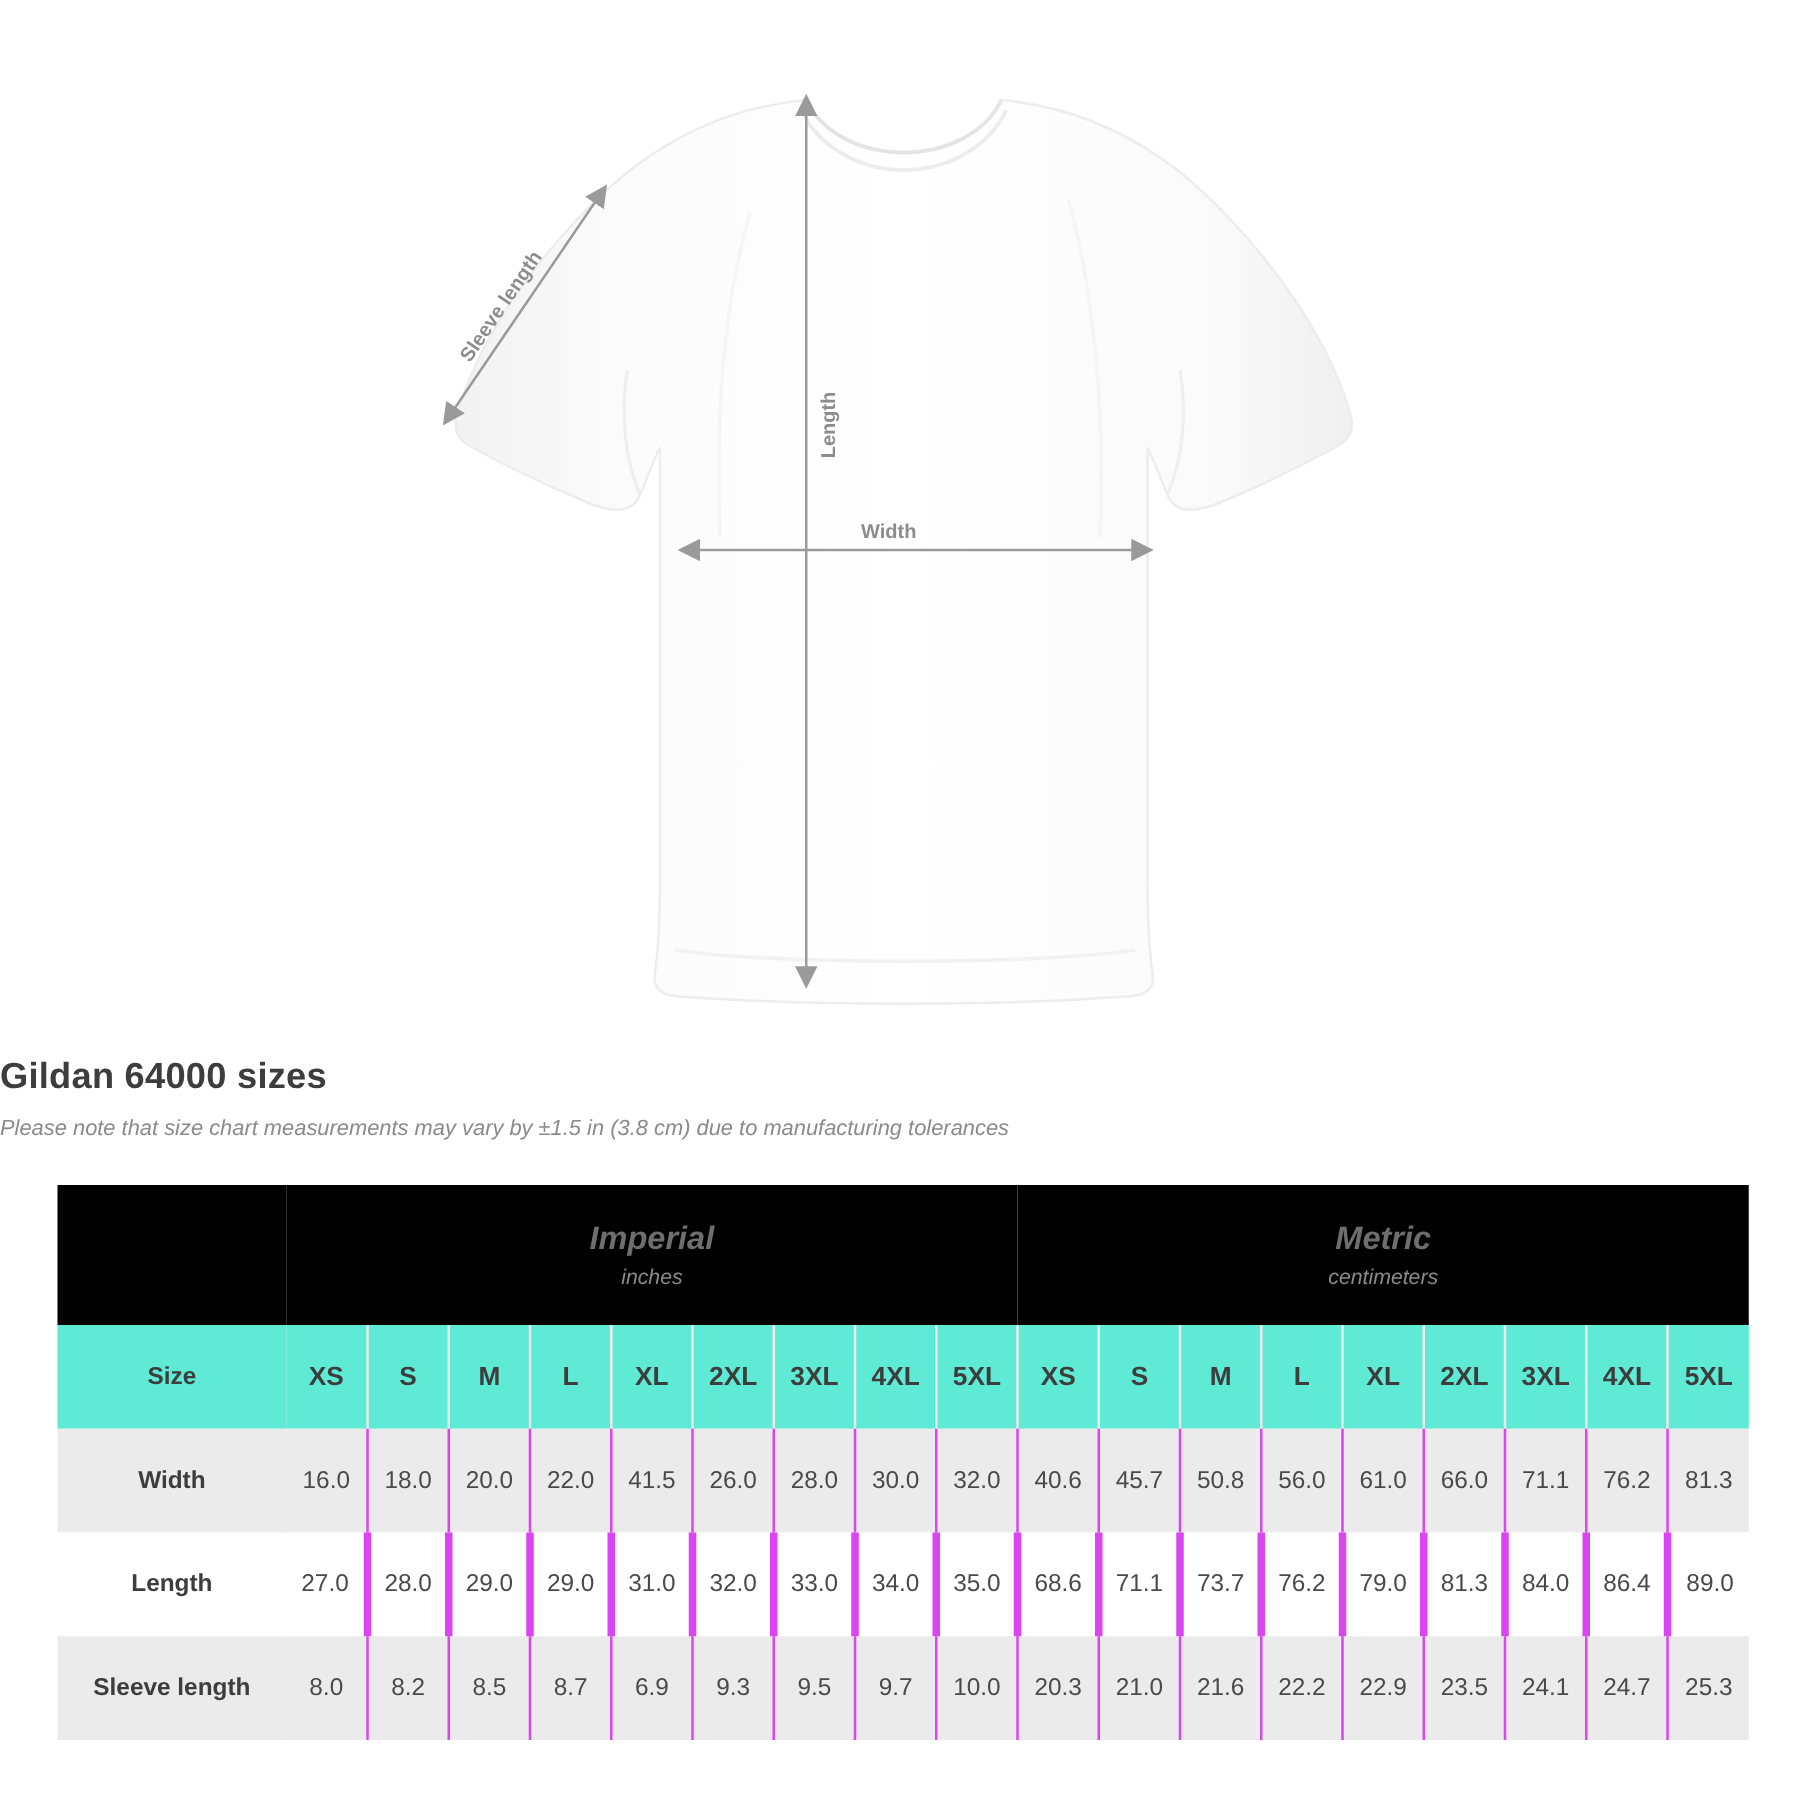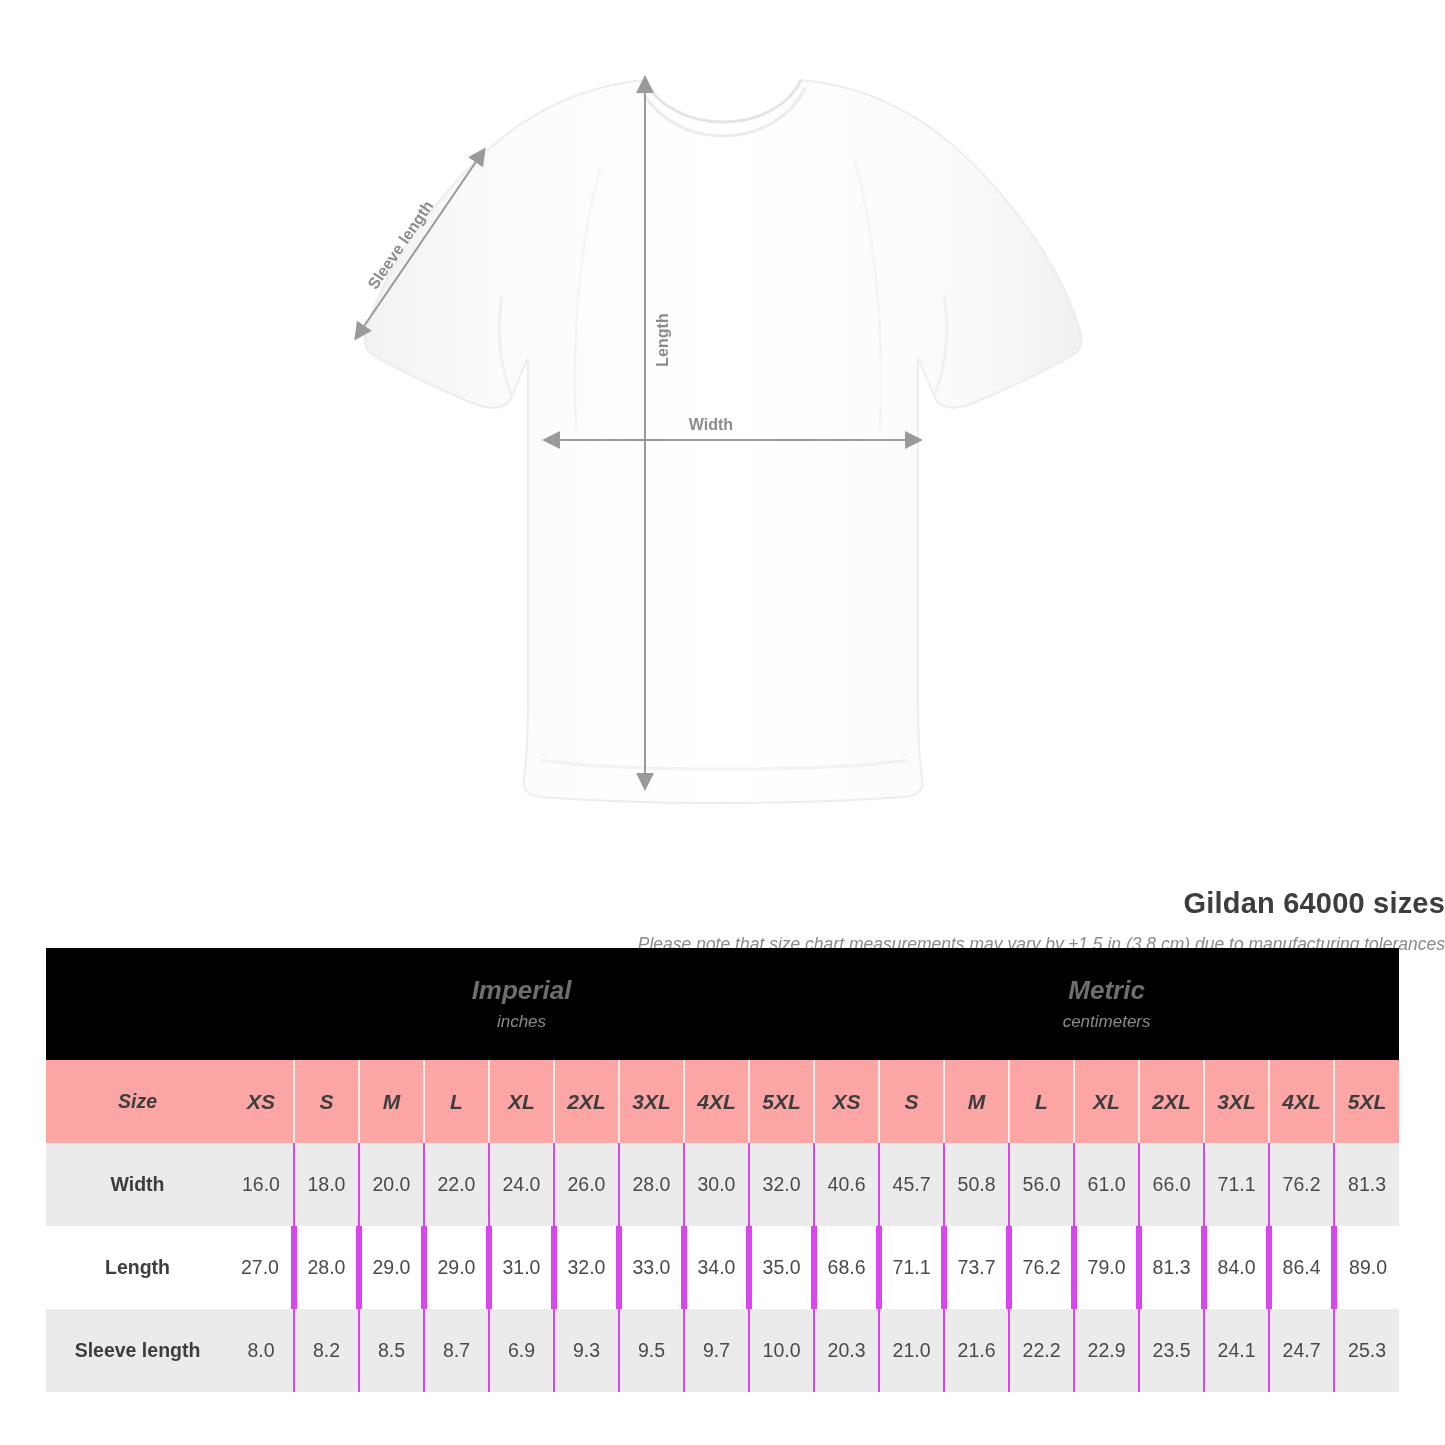--- a/index.html
+++ b/index.html
@@ -27,22 +27,21 @@
   #illustration svg {
     display: block;
   }
 
   
   #title-block {
     position: absolute;
     top: 845px;
     left: 0;
     width: 1445px;
-    text-align: right;
-    margin-top: 42px;
+    text-align: left;
   }
   #chart-title {
     font-size: 29px;
     font-weight: bold;
     color: #3d3d3d;
     letter-spacing: 0.2px;
     margin: 0;
   }
   #chart-note {
     margin-top: 14px;
@@ -113,26 +112,25 @@
   tr.band-grey td.rowlabel { border-right: none; }
 
   tr.band-white td {
     background: #ffffff;
     border-right: 6px solid #d946ef;
   }
   tr.band-white td:last-child { border-right: none; }
   tr.band-white td.rowlabel { border-right: none; }
 
   tr.head-row td {
-    background: #fca5a5;
+    background: #5eead4;
     border-right: 2px solid #ebebeb;
     font-weight: bold;
     font-size: 21px;
     color: #3d3d3d;
-    font-style: italic;
   }
   tr.head-row td:last-child { border-right: none; }
   tr.head-row td.rowlabel { border-right: none; font-weight: bold; }
 
   .tshirt-label {
     font-size: 16px;
     font-weight: bold;
     fill: #8c8c8c;
     font-family: "Liberation Sans", sans-serif;
   }
@@ -256,21 +254,21 @@
           <td>3XL</td>
           <td>4XL</td>
           <td>5XL</td>
         </tr>
         <tr class="size-row band-grey">
           <td class="rowlabel">Width</td>
           <td>16.0</td>
           <td>18.0</td>
           <td>20.0</td>
           <td>22.0</td>
-          <td>24.0</td>
+          <td>41.5</td>
           <td>26.0</td>
           <td>28.0</td>
           <td>30.0</td>
           <td>32.0</td>
           <td>40.6</td>
           <td>45.7</td>
           <td>50.8</td>
           <td>56.0</td>
           <td>61.0</td>
           <td>66.0</td>

